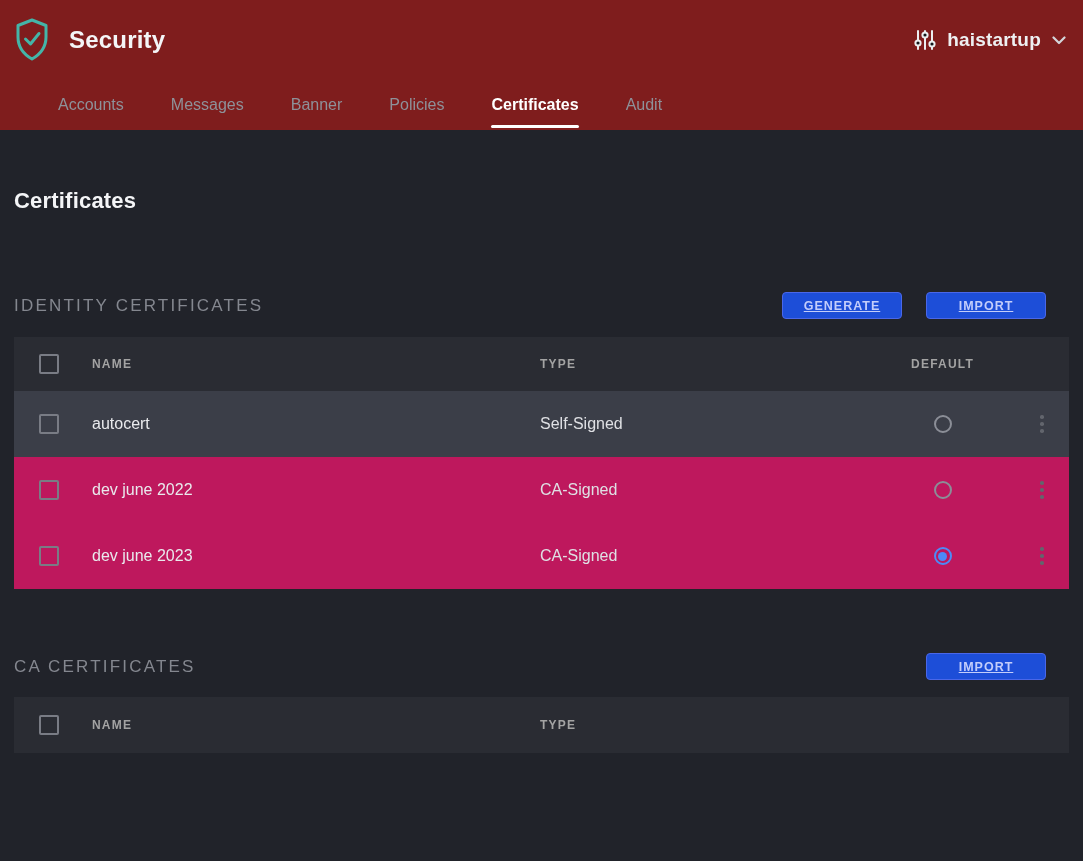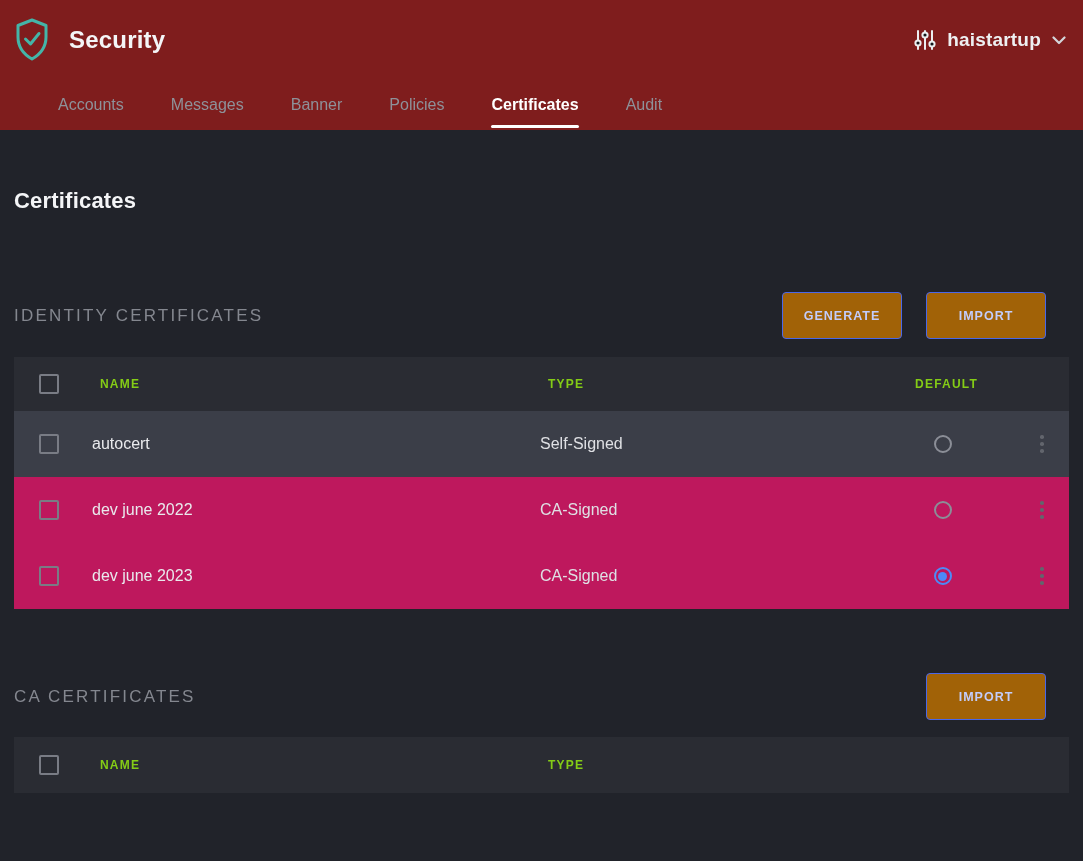--- a/index.html
+++ b/index.html
@@ -86,51 +86,51 @@
   .section-head.ca { margin-top: 64px; }
   .section-title {
     font-size: 17px;
     letter-spacing: 2.2px;
     color: #84878f;
     font-weight: 500;
   }
   .btn-group { display: flex; gap: 24px; padding-right: 23px; }
   .btn-outline {
     min-width: 120px;
-    height: 47px;
-    background: #a16207;
+    height: 27px;
+    background: #1d4ed8;
     border: 1px solid #4a67e8;
     border-radius: 4px;
     color: #c3cdfb;
     font-family: "Liberation Sans", sans-serif;
     font-size: 12.5px;
     font-weight: 700;
     letter-spacing: 1px;
     cursor: pointer;
+    text-decoration: underline;
   }
 
   
   .table { margin-top: 18px; width: 100%; }
   .row {
     display: grid;
     grid-template-columns: 78px 448px 330px 145px 54px;
     align-items: center;
     width: 100%;
   }
   .thead { height: 54px; background: #2a2c33; }
   .data-row { height: 66px; }
   .r0 { background: #3b3e48; }
   .r1 { background: #be185d; }
   .r2 { background: #be185d; }
   .th {
     font-size: 12px;
     font-weight: 700;
     letter-spacing: 1.2px;
-    color: #84cc16;
-    margin-left: 8px;
+    color: #a3a3a3;
   }
   .c-check { padding-left: 25px; display: flex; align-items: center; }
   .c-default { display: flex; justify-content: center; }
   .c-default.th { display: flex; justify-content: center; }
   .c-kebab { display: flex; justify-content: center; }
   .cell-name { font-size: 16px; color: #e9eaed; }
   .cell-type { font-size: 16px; color: #dfe0e4; }
 
   .checkbox {
     width: 20px; height: 20px;

